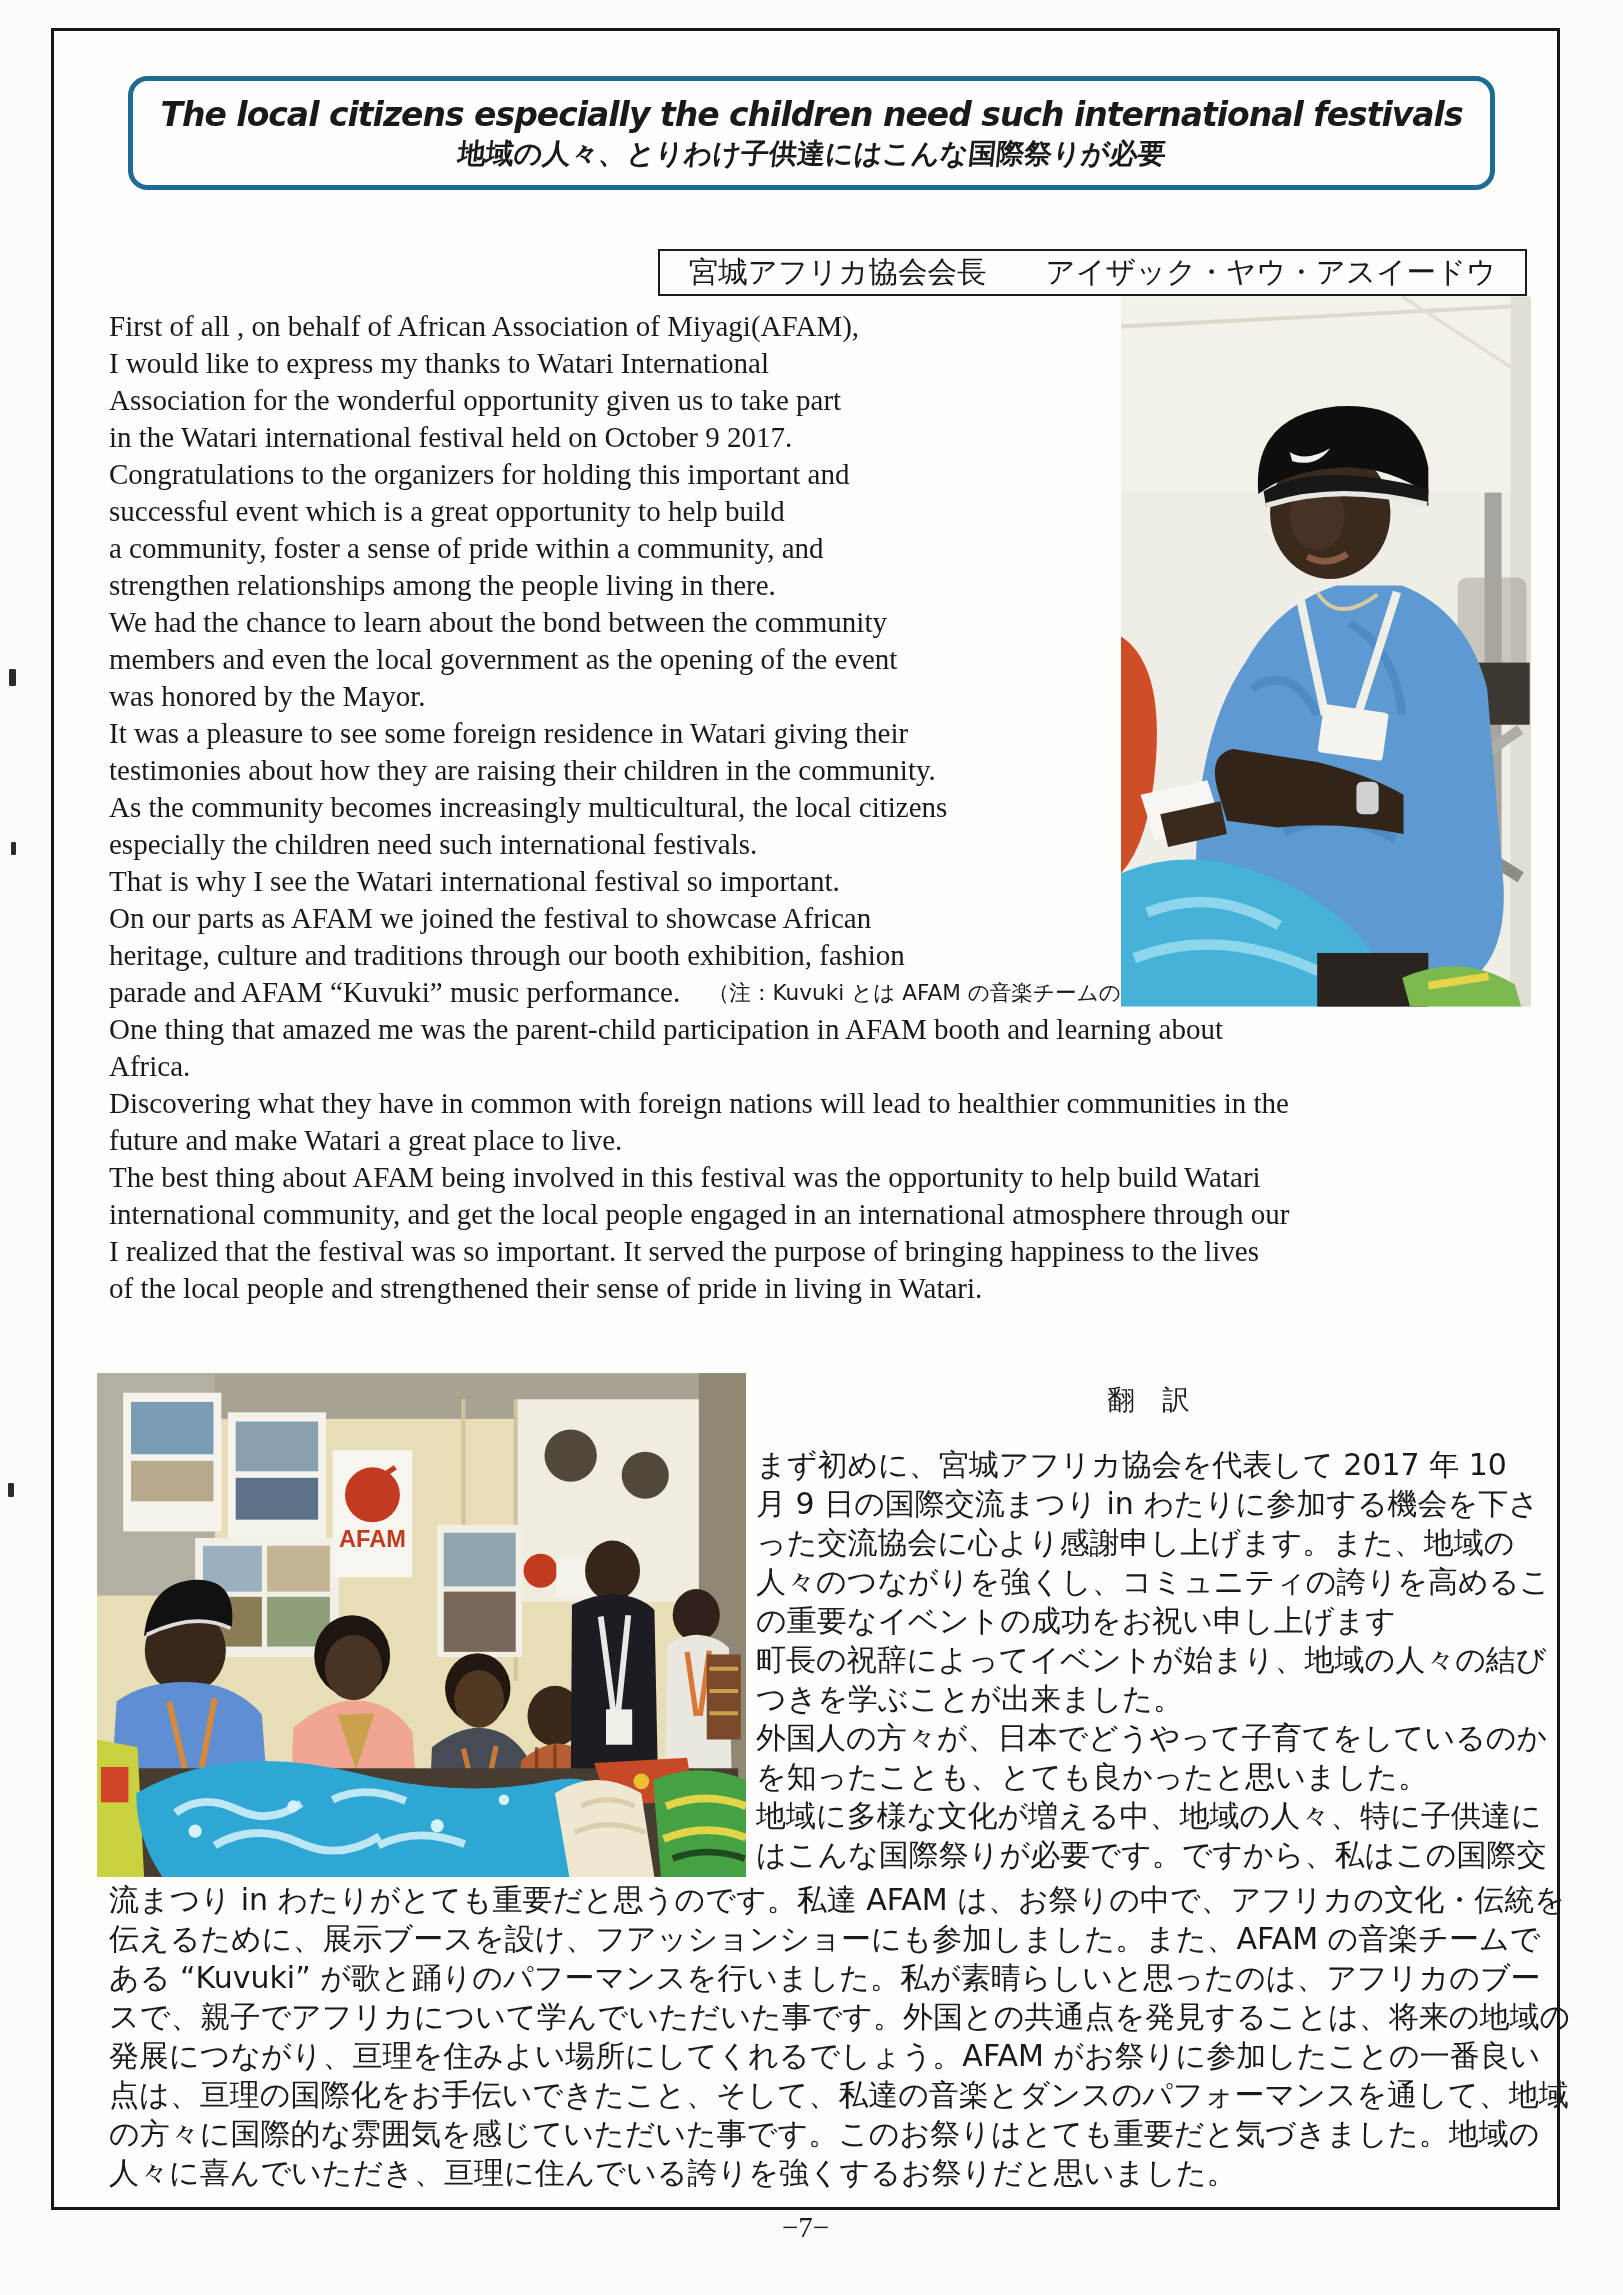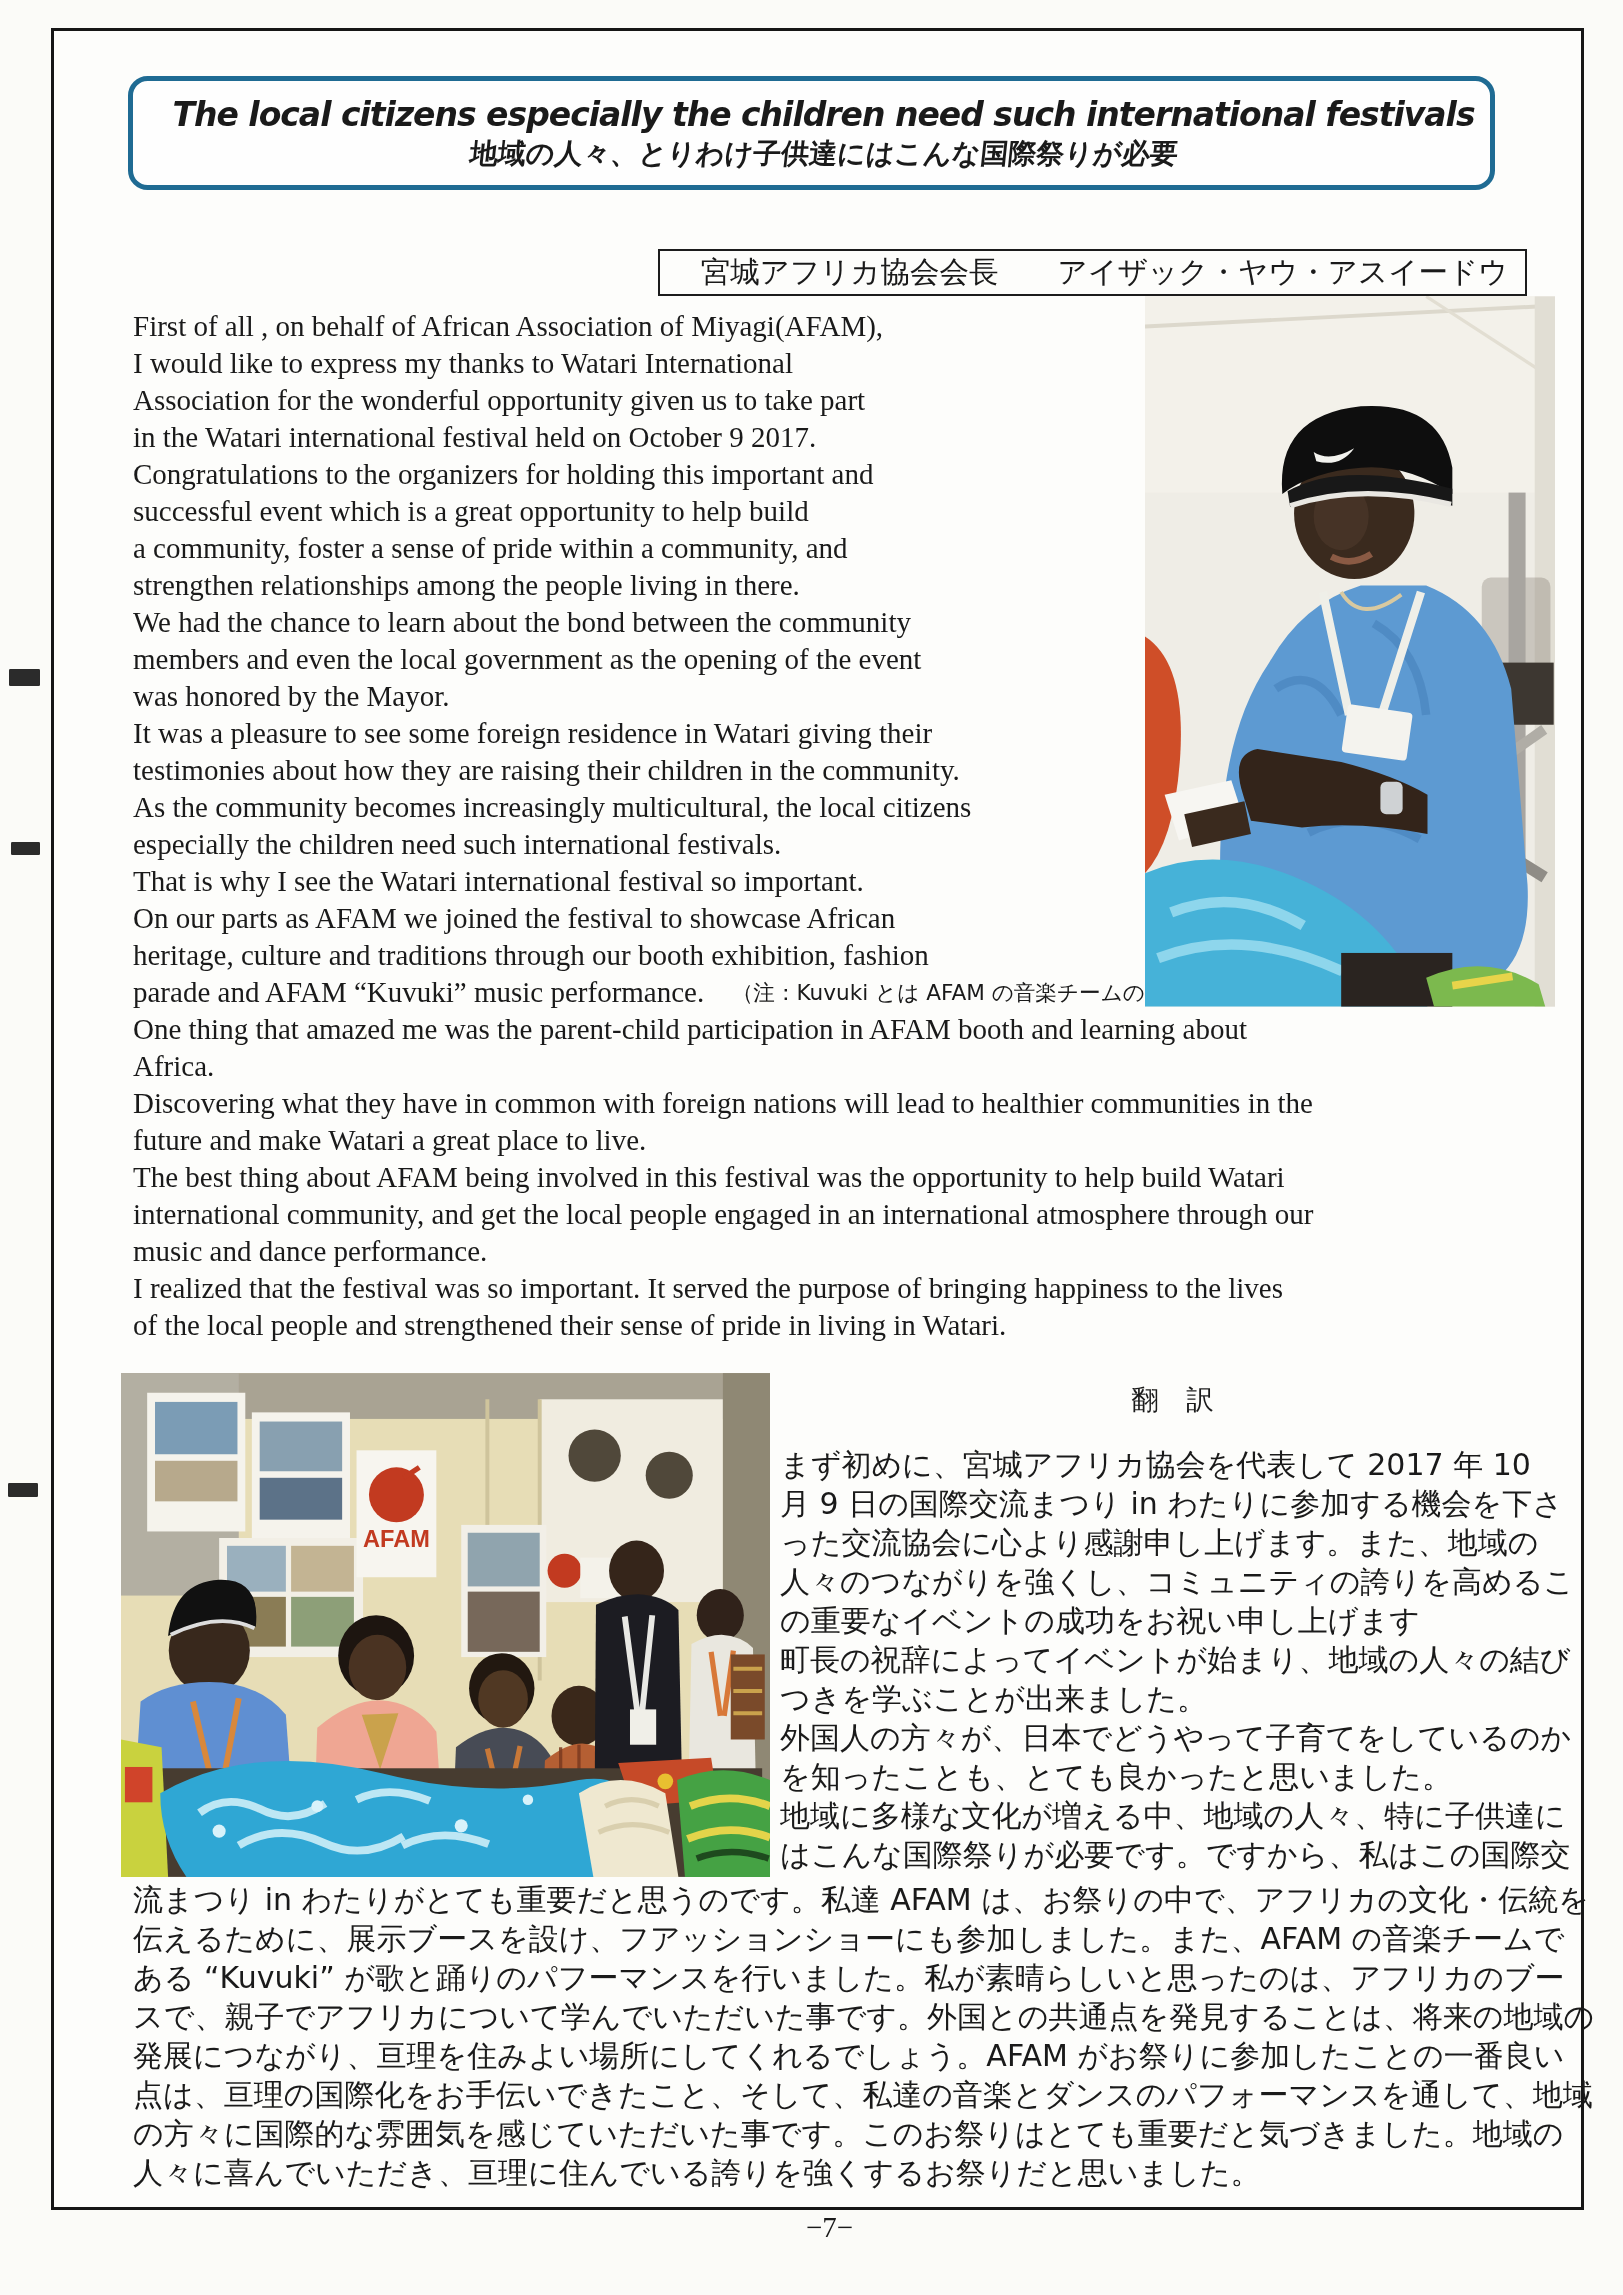--- a/index.html
+++ b/index.html
@@ -3,21 +3,21 @@
 <meta charset="utf-8">
 <style>
   html,body{margin:0;padding:0;}
   body{
     width:1623px;height:2295px;position:relative;
     background:#fbfbf8;
     font-family:"Liberation Sans", sans-serif;
     color:#1a1a1a;
     overflow:hidden;
   }
-  .abs{position:absolute;padding-left:24px;}
+  .abs{position:absolute;}
   
   .page-frame{
     left:51px;top:27.5px;width:1503px;height:2176px;
     border:3.3px solid #161616;background:#fdfdfb;
   }
   
   .title-box{
     left:128px;top:76px;width:1367px;height:114px;
     border:5.9px solid #1f6b93;border-radius:19.6px;background:#fefefe;
     display:flex;flex-direction:column;justify-content:center;align-items:center;
@@ -127,21 +127,20 @@
   <div class="line">
     <span class="kuvuki-en">parade and AFAM “Kuvuki” music performance.</span><span class="kuvuki-note">（注：Kuvuki とは AFAM の音楽チームの名称です）</span>
   </div>
   <div>
       <div class="line">One thing that amazed me was the parent-child participation in AFAM booth and learning about</div>
       <div class="line">Africa.</div>
       <div class="line">Discovering what they have in common with foreign nations will lead to healthier communities in the</div>
       <div class="line">future and make Watari a great place to live.</div>
       <div class="line">The best thing about AFAM being involved in this festival was the opportunity to help build Watari</div>
       <div class="line">international community, and get the local people engaged in an international atmosphere through our</div>
-      <div class="line">music and dance performance.</div>
       <div class="line">I realized that the festival was so important. It served the purpose of bringing happiness to the lives</div>
       <div class="line">of the local people and strengthened their sense of pride in living in Watari.</div>
     </div>
 </div>
 
 <div class="abs photo photo-speaker">
   <svg width="410" height="711" viewBox="0 0 627 1086" xmlns="http://www.w3.org/2000/svg">
     <rect width="627" height="1086" fill="#efede6"></rect>
     <rect width="627" height="300" fill="#f3f1ea"></rect>
     <path d="M0 46 L627 14" stroke="#dcd8cc" stroke-width="6" fill="none"></path>

